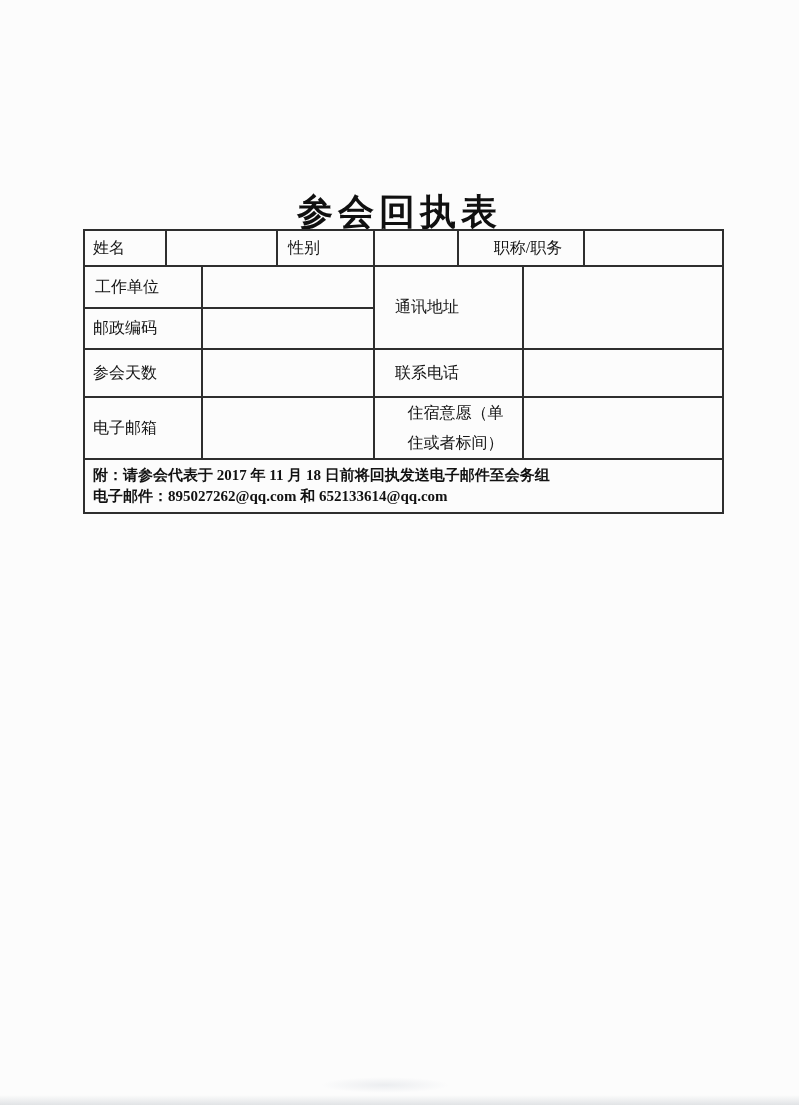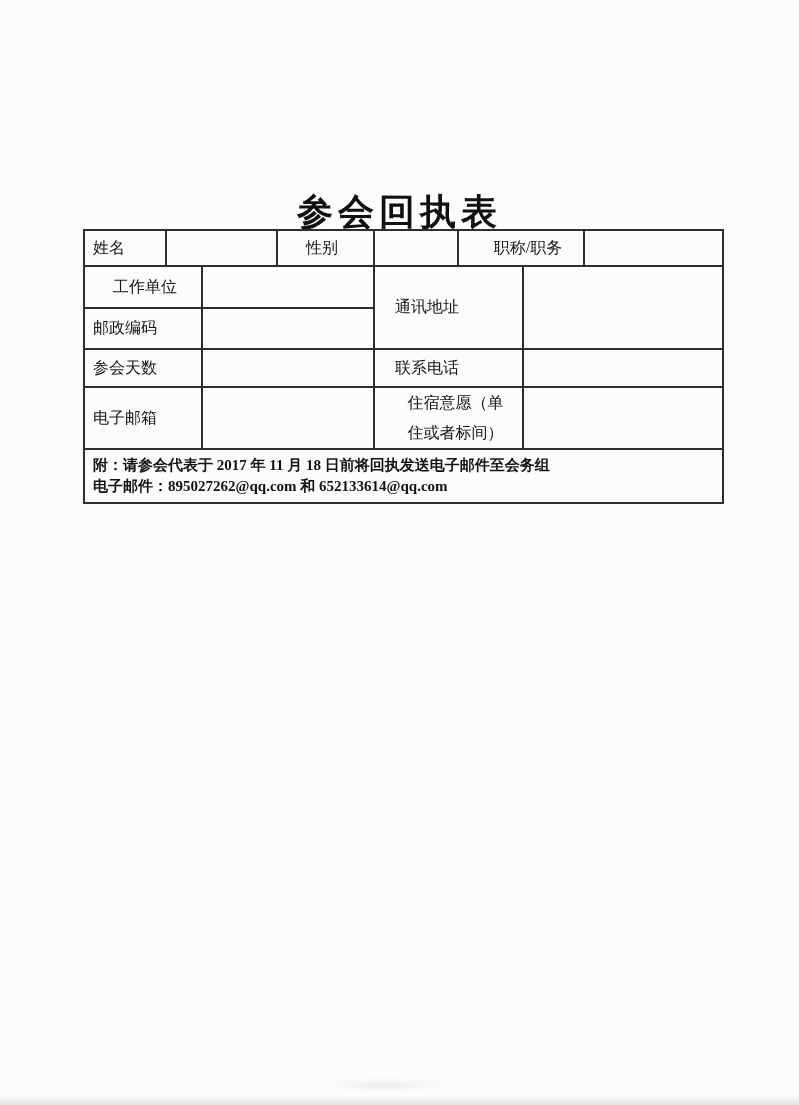--- a/index.html
+++ b/index.html
@@ -51,29 +51,29 @@
     table-layout: fixed;
   }
   .reply-table td {
     border: 2px solid #2e2e2e;
     font-size: 16px;
     color: #141414;
     vertical-align: middle;
     padding: 0 0 0 8px;
     overflow: hidden;
   }
-  .reply-table td.indent14 { padding-left: 28px; }
+  .reply-table td.indent14 { padding-left: 10px; }
   .reply-table td.indent20 { padding-left: 20px; }
   .reply-table td.indent5  { padding-left: 14px; text-align: center; }
   .reply-table td.value-cell { padding: 0; }
 
   tr.row-1 { height: 36px; }
   tr.row-2 { height: 42px; }
   tr.row-3 { height: 41px; }
-  tr.row-4 { height: 38px; border-radius: 6px; }
+  tr.row-4 { height: 48px; border-radius: 6px; }
   tr.row-5 { height: 61px; }
   tr.row-note { height: 54px; }
 
   .two-line { line-height: 30px; }
 
   td.note-cell {
     padding: 5px 8px 4px 8px;
     vertical-align: top;
     font-weight: bold;
   }

